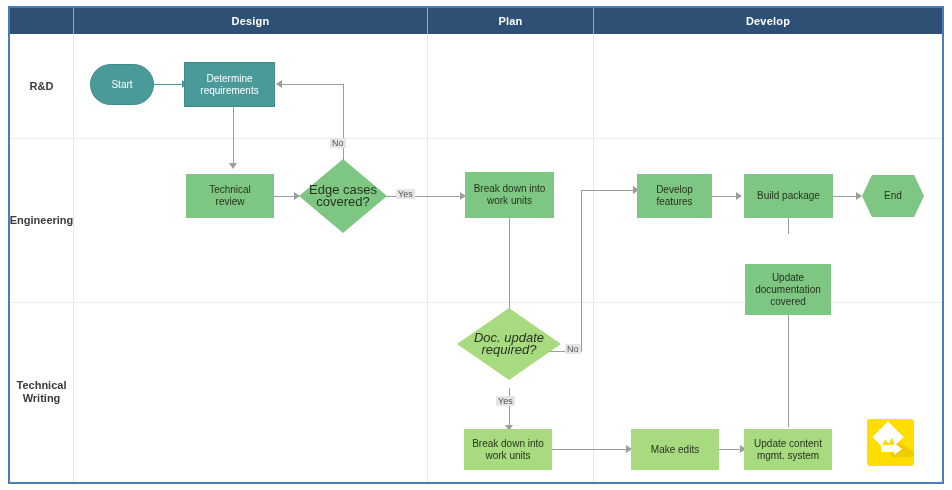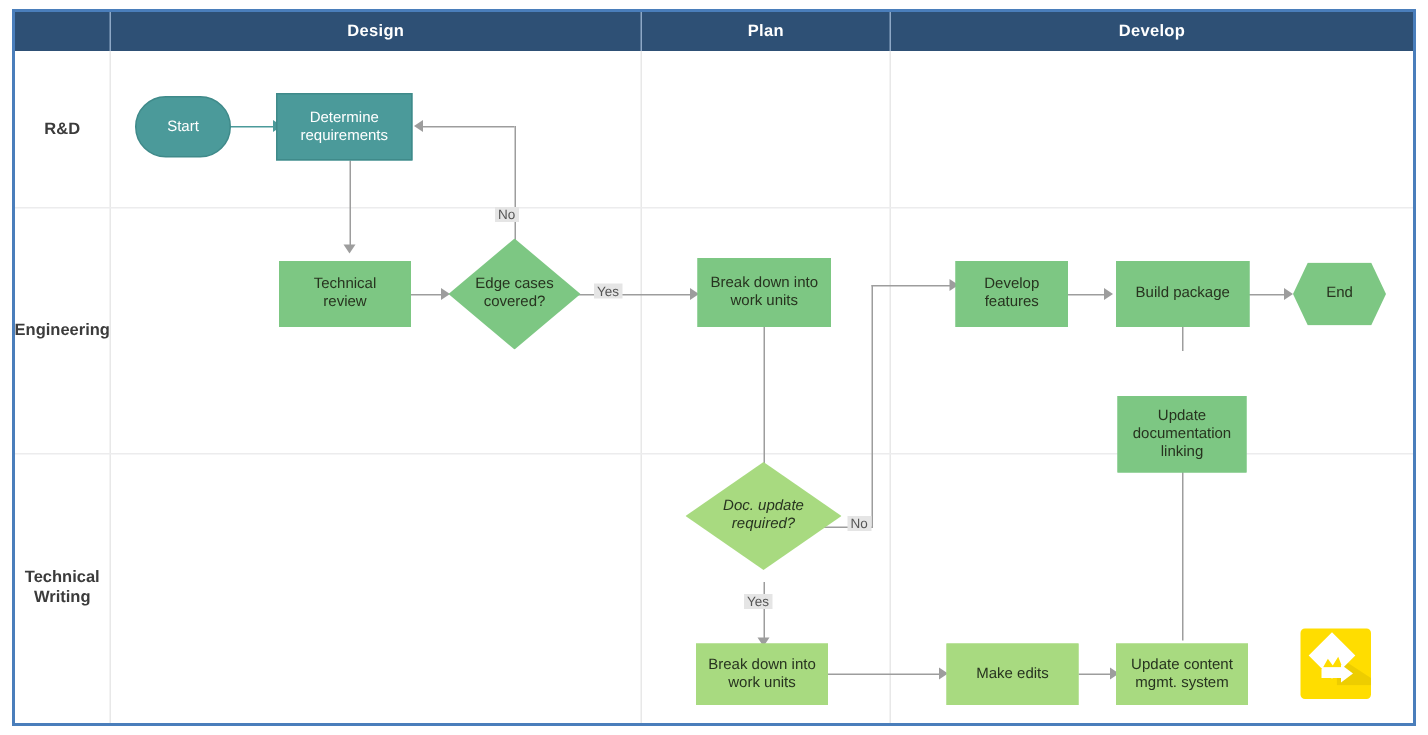--- a/index.html
+++ b/index.html
@@ -53,21 +53,21 @@
   }
   .node.teal{background:#4b9a9a;border:1px solid #3f8a8a;color:#ffffff;}
   .node.oval{background:#4b9a9a;border:1px solid #3f8a8a;color:#ffffff;border-radius:22px;}
   .node.green{background:#7dc783;border:1px solid #7dc783;color:#27331f;}
   .node.lightgreen{background:#a8da80;border:1px solid #a8da80;color:#27331f;}
   .node.hex{background:#7dc783;color:#27331f;
     clip-path:polygon(16% 0%,84% 0%,100% 50%,84% 100%,16% 100%,0% 50%);}
   .diamond{
     position:absolute;
     display:flex;align-items:center;justify-content:center;
-    text-align:center;font-size:10px;line-height:12px;color:#27331f;
+    text-align:center;font-size:13px;line-height:12px;color:#27331f;
   }
   .diamond .dshape{position:absolute;inset:0;}
   .diamond .dtext{position:relative;z-index:2;width:110%;}
   
   .ln{position:absolute;background:#9d9d9d;}
   .lnh{height:1px;}
   .lnv{width:1px;}
   .arrow{position:absolute;width:0;height:0;}
   .ar-r{border-top:4px solid transparent;border-bottom:4px solid transparent;border-left:6px solid #9d9d9d;}
   .ar-l{border-top:4px solid transparent;border-bottom:4px solid transparent;border-right:6px solid #9d9d9d;}
@@ -223,21 +223,21 @@
     <span>Build package</span>
   </div>
 
   <div class="node hex" style="left:862px;top:175px;width:62px;height:42px;">
     <span>End</span>
   </div>
 
   <div class="node green" style="left:745px;top:233px;width:86px;height:51px;flex-direction:column;margin-top:31px;">
     <span>Update</span>
     <span>documentation</span>
-    <span>linking</span>
+    <span>covered</span>
   </div>
 
   <div class="diamond" style="left:457px;top:308px;width:104px;height:72px;font-style:italic;">
     <svg class="dshape" viewBox="0 0 104 72" preserveAspectRatio="none">
       <polygon points="52,0 104,36 52,72 0,36" fill="#a8da80"></polygon>
     </svg>
     <div class="dtext">
       <div>Doc. update</div>
       <div>required?</div>
     </div>

